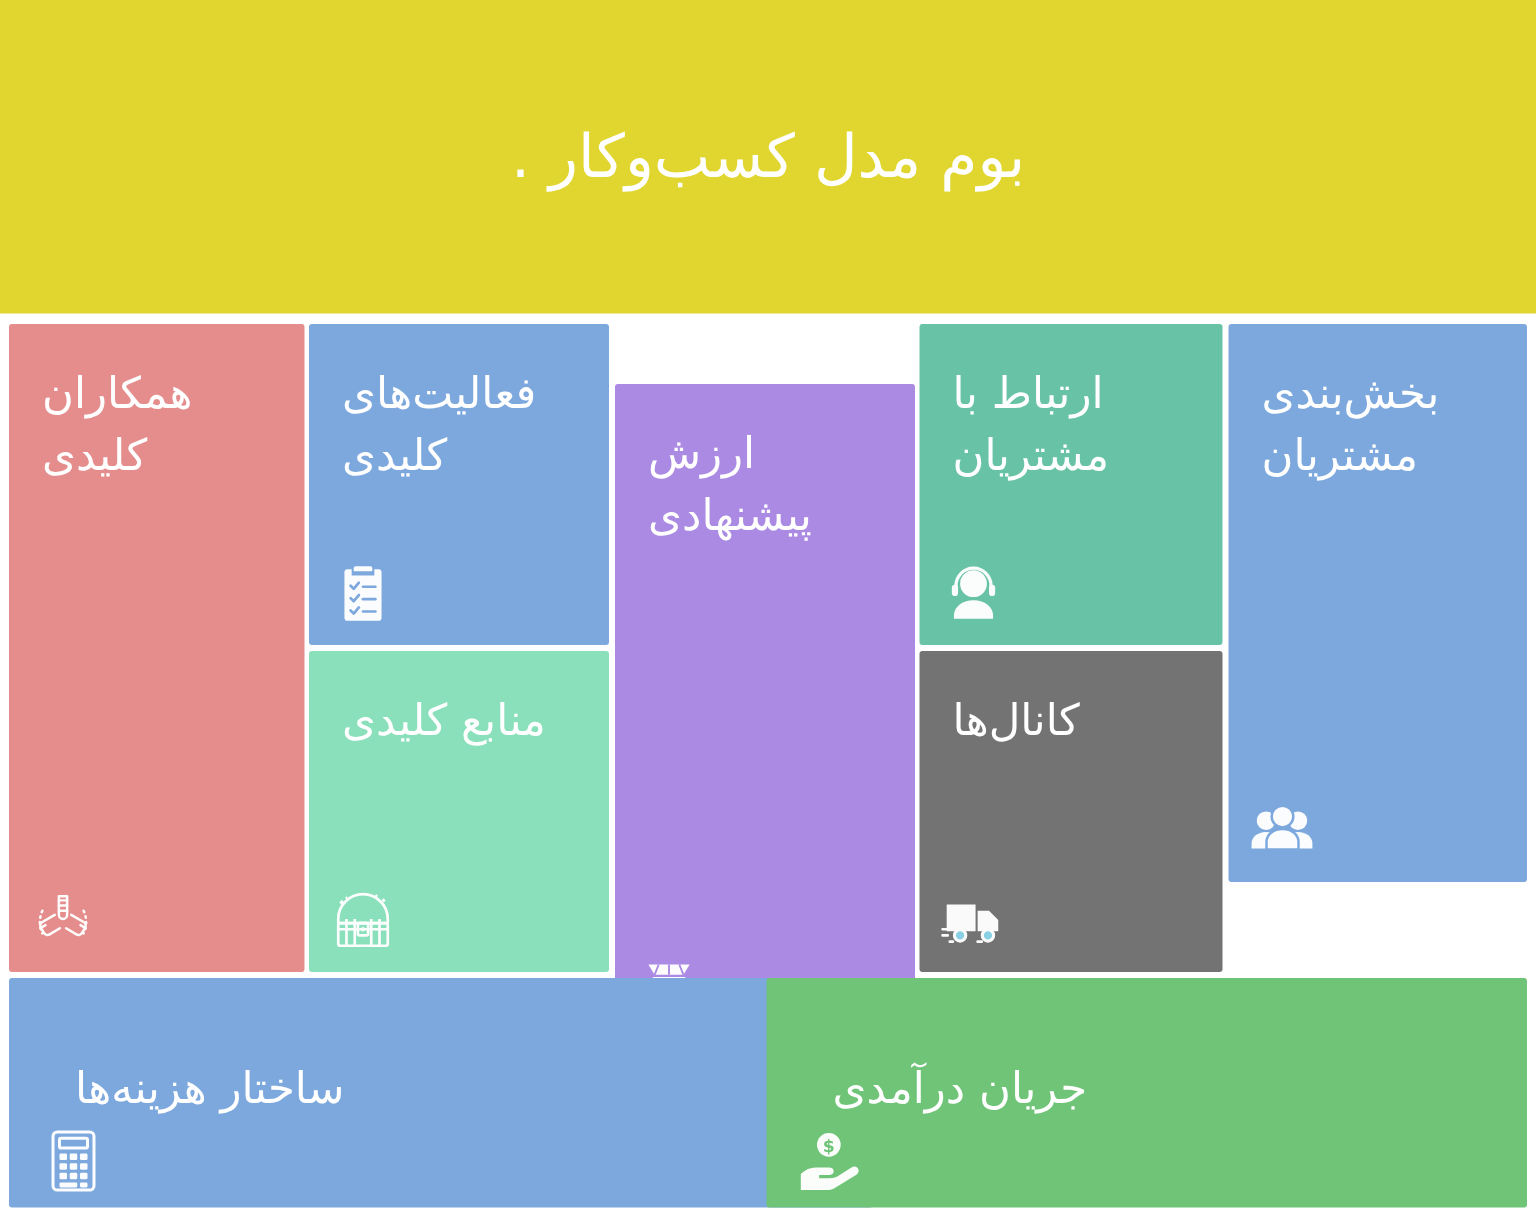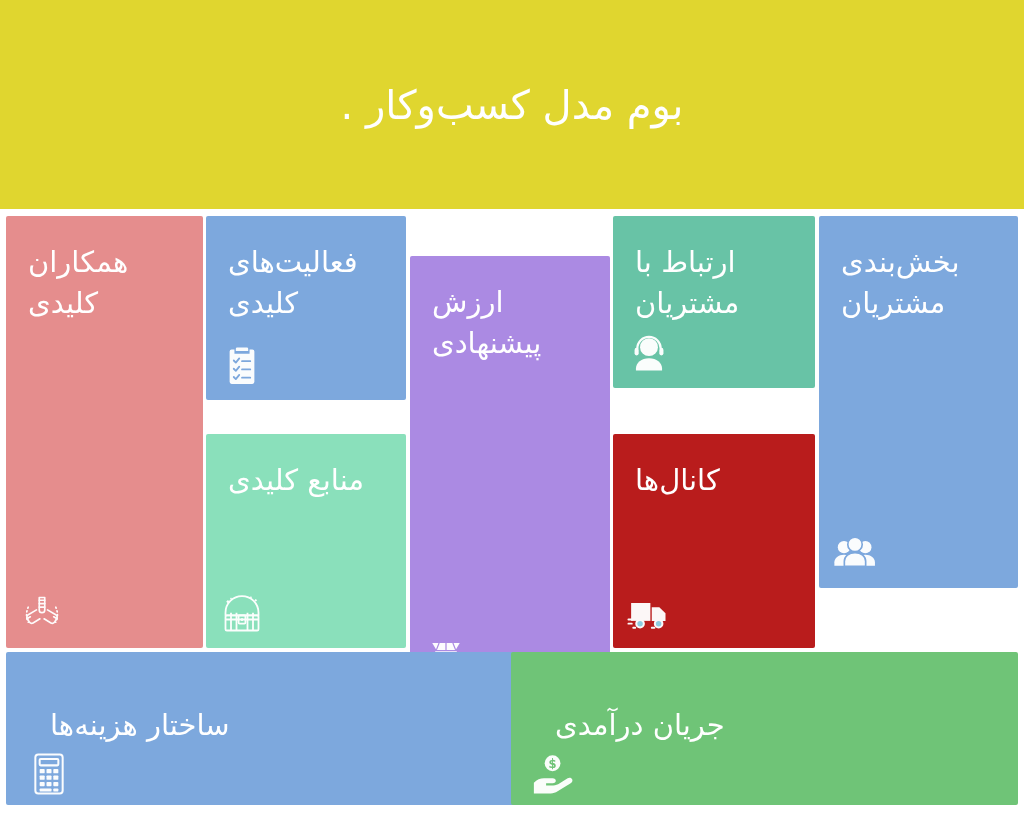--- a/index.html
+++ b/index.html
@@ -81,25 +81,25 @@
   }
   .block.wide .block-icon {
     bottom: 8px;
     left: 20px;
     width: 46px;
     height: 46px;
   }
 
   
   #key-partners        { left: 6px;   top: 216px; width: 197px; height: 432px; background: #e58d8d; }
-  #key-activities      { left: 206px; top: 216px; width: 200px; height: 184px; background: #7da8dd; }
+  #key-activities      { left: 206px; top: 216px; width: 200px; height: 214px; background: #7da8dd; }
   #key-resources       { left: 206px; top: 434px; width: 200px; height: 214px; background: #8ae0bb; padding-left: 40px; }
   #value-proposition   { left: 410px; top: 216px; width: 200px; height: 432px; background: #ab8ae3; margin-top: 40px; }
-  #customer-relations  { left: 613px; top: 216px; width: 202px; height: 172px; background: #68c3a6; }
-  #channels            { left: 613px; top: 434px; width: 202px; height: 214px; background: #b91c1c; }
+  #customer-relations  { left: 613px; top: 216px; width: 202px; height: 214px; background: #68c3a6; }
+  #channels            { left: 613px; top: 434px; width: 202px; height: 214px; background: #737373; }
   #customer-segments   { left: 819px; top: 216px; width: 199px; height: 372px; background: #7da8dd; }
   #cost-structure      { left: 6px;   top: 652px; width: 576px; height: 153px; background: #7da8dd; }
   #revenue-streams     { left: 511px; top: 652px; width: 507px; height: 153px; background: #6fc477; padding-left: 36px; }
 </style>
 </head>
 <body>
 
 <div id="canvas-root">
 
   <div class="bmc-header">

